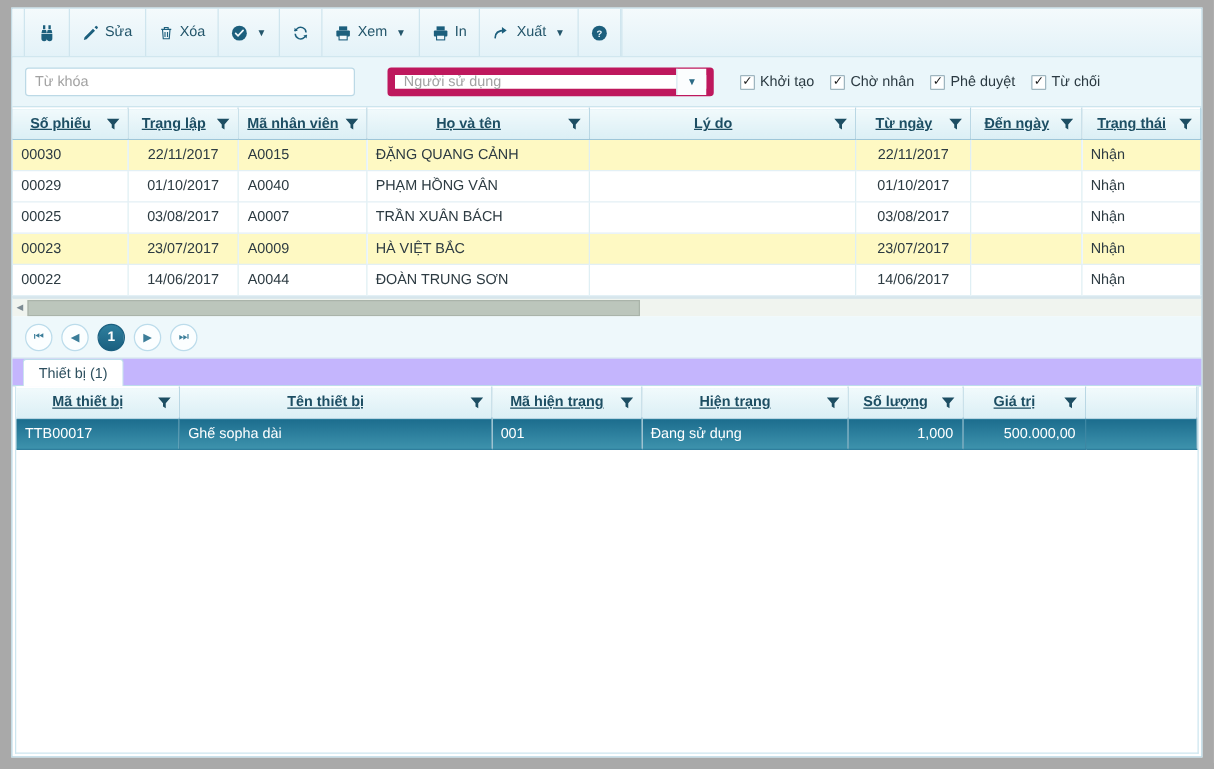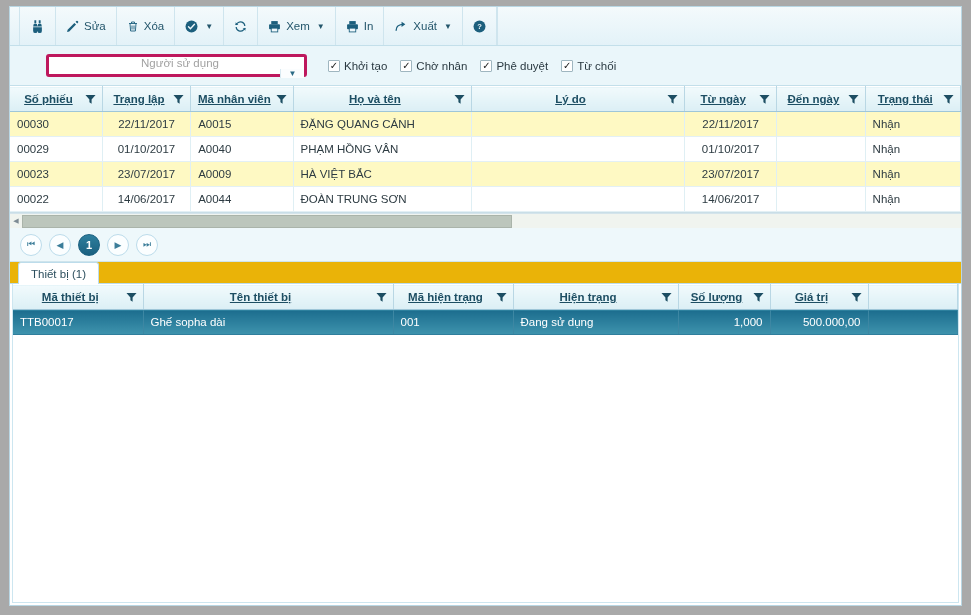--- a/index.html
+++ b/index.html
@@ -59,28 +59,27 @@
     background: #fff;
     font-family: "Liberation Sans", sans-serif;
     font-size: 11.5px; color: #333;
     padding: 0 7px;
     outline: none;
   }
   .kw-input::placeholder { color: #a2a2a2; }
   .user-select {
     margin-left: 26px;
     width: 261px; height: 23px;
-    border: 3px solid #be185d; border-radius: 3px;
+    border: 6px solid #be185d; border-radius: 3px;
     background: #fff;
     display: flex; align-items: center;
     font-size: 11.5px; color: #a2a2a2;
     padding: 0 0 0 7px;
     cursor: pointer;
     position: relative;
-    flex-direction: column;
   }
   .user-select .sel-caret {
     margin-left: auto;
     width: 24px; height: 21px;
     border-left: 1px solid #d8e9f1;
     display: flex; align-items: center; justify-content: center;
     color: #2b6a85; font-size: 8px;
     background: #fbfdfe;
   }
   .checks { display: flex; align-items: center; gap: 13px; margin-left: 21px; }
@@ -172,21 +171,21 @@
   }
   .pg.active {
     background: linear-gradient(to bottom, #2e7f9e 0%, #1b6080 100%);
     border-color: #1b6080;
     color: #fff; font-size: 11px; font-weight: bold;
   }
 
   
   .tabs {
     height: 22px;
-    background: #eab308;
+    background: #c4b5fd;
     display: flex; align-items: flex-end;
     padding-left: 8px;
     border-bottom: 1px solid #bcdceb;
     flex: none;
   }
   .tab {
     height: 22px;
     padding: 0 12px;
     display: flex; align-items: center;
     font-size: 11.5px; color: #2d4f5e;
@@ -292,20 +291,21 @@
           <svg width="13" height="13" viewBox="0 0 24 24" fill="#1c5f7d">
             <circle cx="12" cy="12" r="11"></circle>
             <text x="12" y="17" font-size="14" font-weight="bold" fill="#eef7fb" text-anchor="middle" font-family="sans-serif">?</text>
           </svg>
         </span>
       </div>
       <div class="tb-spacer"></div>
     </div>
 
   <div class="filterbar">
+    <input class="kw-input" type="text" placeholder="Từ khóa" style="">
     <div class="user-select">
       <span>Người sử dụng</span>
       <span class="sel-caret">▼</span>
     </div>
     <div class="checks" id="checks">
         <label class="chk">
           <span class="chk-box">✓</span>
           <span>Khởi tạo</span>
         </label>
         <label class="chk">
@@ -417,20 +417,30 @@
           <tr>
             <td>00029</td>
             <td class="c">01/10/2017</td>
             <td>A0040</td>
             <td>PHẠM HỒNG VÂN</td>
             <td></td>
             <td class="c">01/10/2017</td>
             <td class="c"></td>
             <td>Nhận</td>
           </tr>
+          <tr>
+            <td>00025</td>
+            <td class="c">03/08/2017</td>
+            <td>A0007</td>
+            <td>TRẦN XUÂN BÁCH</td>
+            <td></td>
+            <td class="c">03/08/2017</td>
+            <td class="c"></td>
+            <td>Nhận</td>
+          </tr>
           <tr class="alt">
             <td>00023</td>
             <td class="c">23/07/2017</td>
             <td>A0009</td>
             <td>HÀ VIỆT BẮC</td>
             <td></td>
             <td class="c">23/07/2017</td>
             <td class="c"></td>
             <td>Nhận</td>
           </tr>

